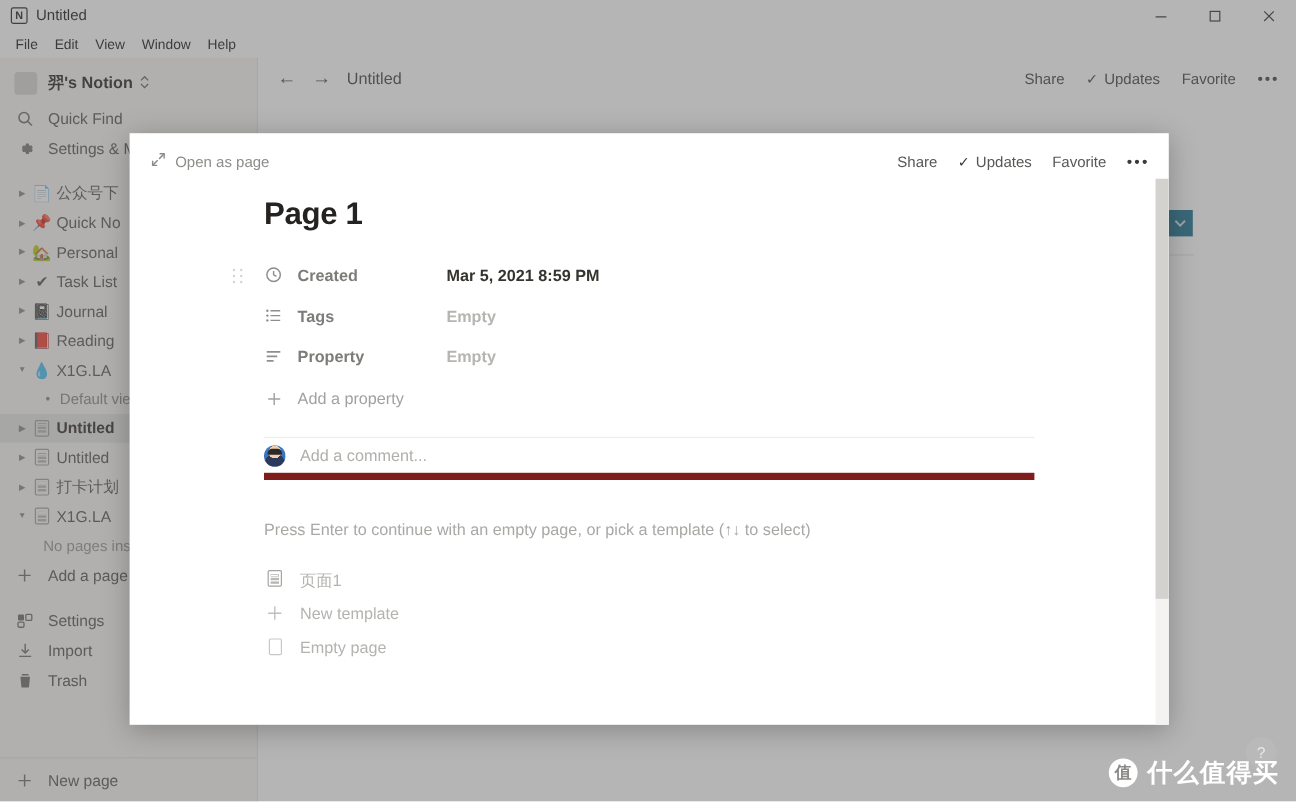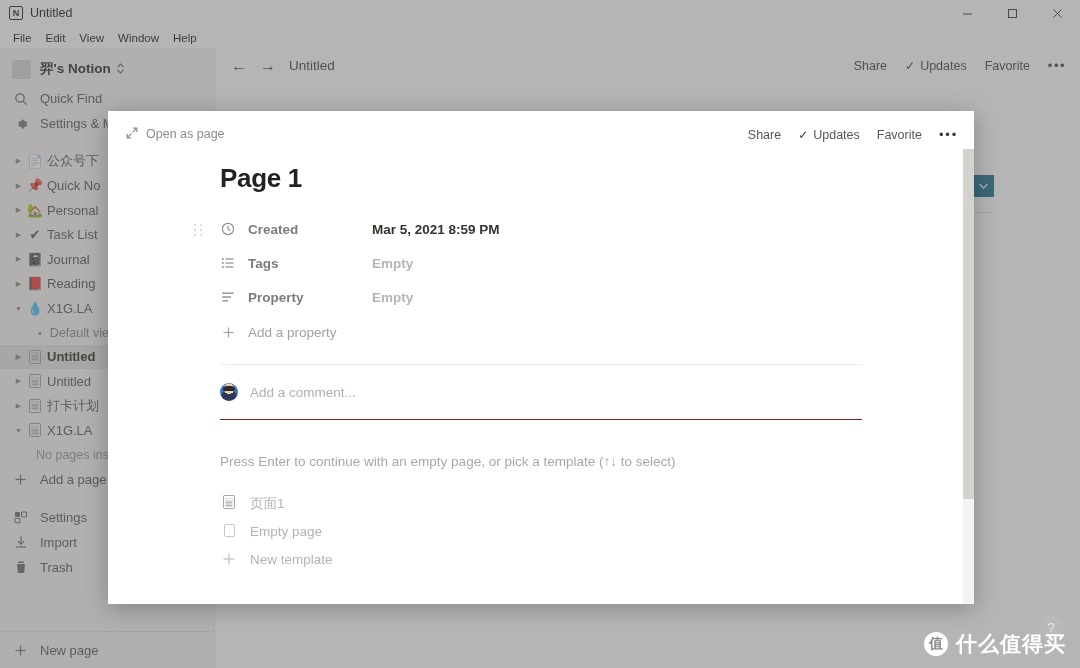--- a/index.html
+++ b/index.html
@@ -273,22 +273,22 @@
   }
   .add-prop .plus {
     width: 16px; margin-right: 12px; flex: none;
     font-size: 15px; color: #a2a19e;
     display: flex; align-items: center; justify-content: center;
   }
 
   .comment-box {
     margin-top: 16px; margin-right: 112px;
     border-top: 1px solid #ededeb;
-    border-bottom: 1px solid #7f1d1d;
-    height: 56px;
+    border-bottom: 6px solid #7f1d1d;
+    height: 36px;
     display: flex; align-items: center;
   }
   .avatar {
     width: 18px; height: 18px; border-radius: 50%;
     margin-right: 12px; flex: none;
     background: radial-gradient(circle at 50% 32%, #f2cfa8 0 34%, transparent 35%),
                 radial-gradient(circle at 50% 86%, #2b3a5c 0 46%, transparent 47%),
                 linear-gradient(#3f7fcf, #2f66ad);
     position: relative;
     overflow: hidden;
@@ -675,34 +675,34 @@
       <div class="hint-text">Press Enter to continue with an empty page, or pick a template (↑↓ to select)</div>
 
       <div class="tpl-list">
         <div class="tpl-row">
           <span class="tpl-ic">
               <i class="doc-ic"></i>
             </span>
           <span>页面1</span>
         </div>
         <div class="tpl-row">
-          <span class="tpl-ic">
-              <i class="blank-ic"></i>
-            </span>
-          <span>Empty page</span>
-        </div>
-        <div class="tpl-row">
           <span class="tpl-ic tpl-plus">
             <svg width="14" height="14" viewBox="0 0 14 14">
                 <line x1="7" y1="1.5" x2="7" y2="12.5" stroke="currentColor" stroke-width="1.2"></line>
                 <line x1="1.5" y1="7" x2="12.5" y2="7" stroke="currentColor" stroke-width="1.2"></line>
               </svg>
           </span>
           <span>New template</span>
         </div>
+        <div class="tpl-row">
+          <span class="tpl-ic">
+              <i class="blank-ic"></i>
+            </span>
+          <span>Empty page</span>
+        </div>
       </div>
     </div>
 
     <div class="modal-scroll">
       <div class="modal-thumb"></div>
     </div>
   </div>
 
   <div class="help-btn">?</div>
   <div class="watermark">

